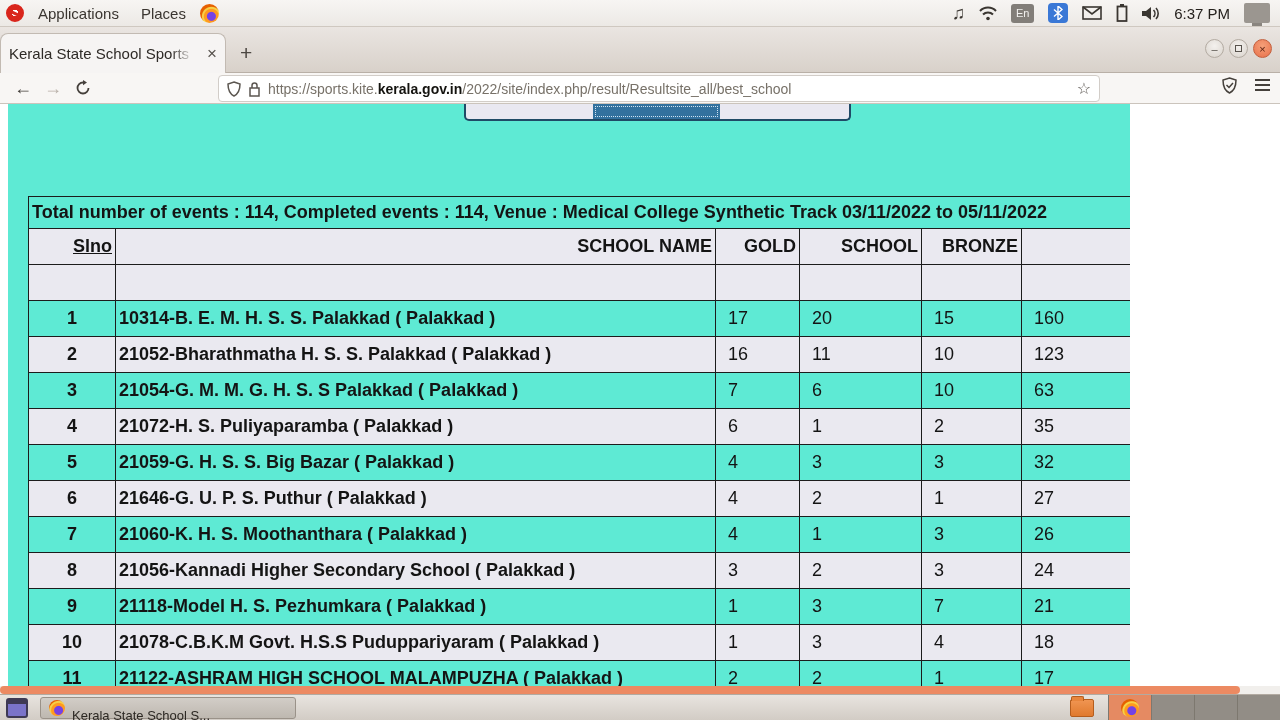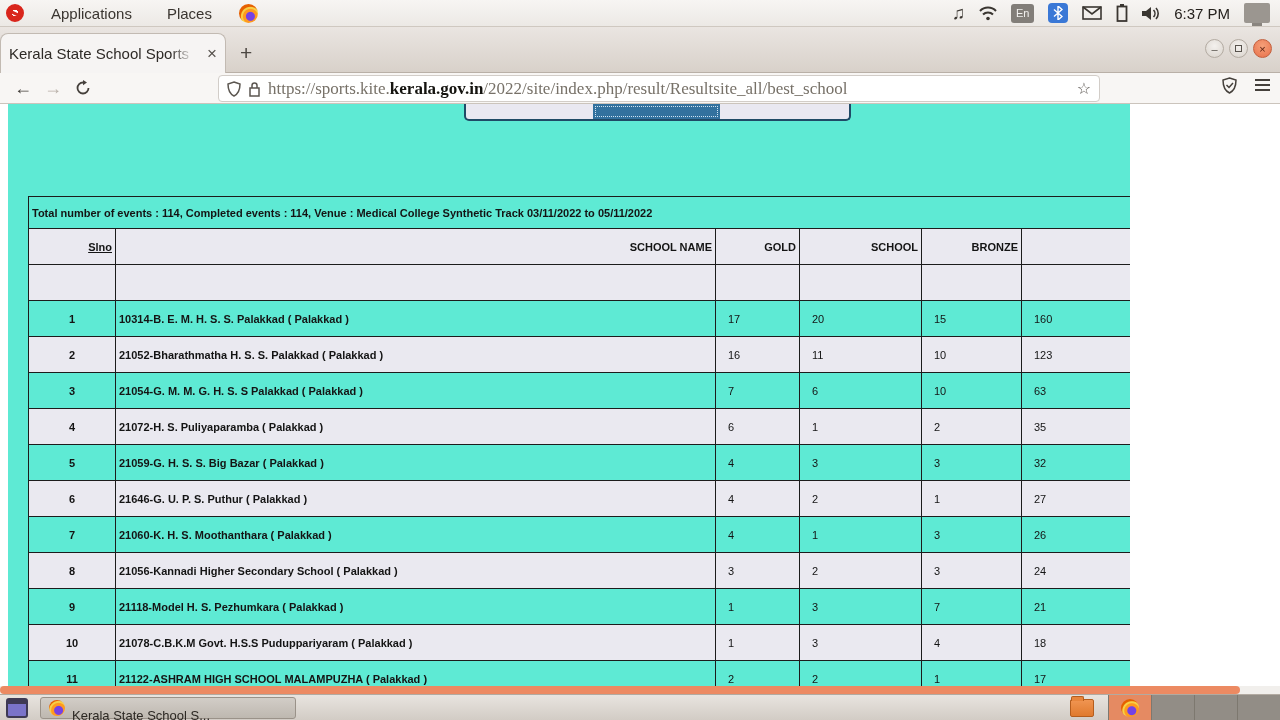--- a/index.html
+++ b/index.html
@@ -4,21 +4,21 @@
 <style>
   * { margin:0; padding:0; box-sizing:border-box; }
   html,body { width:1280px; height:720px; overflow:hidden; }
   body { font-family:"Liberation Sans", sans-serif; background:#fff; }
   #screen { position:relative; width:1280px; height:720px; background:#fff; }
 
   
   .top-panel { position:absolute; left:0; top:0; width:1280px; height:27px;
     background:linear-gradient(#f7f5f3,#ecE9e5); border-bottom:1px solid #cfc8c0;
     display:flex; align-items:center; color:#3a3530; font-size:15px; }
-  .panel-left { display:flex; align-items:center; gap:19px; padding-left:6px; }
+  .panel-left { display:flex; align-items:center; gap:6px; padding-left:6px; }
   .menu-label { padding:0 8px; cursor:default; }
   .ubuntu-logo { width:18px; height:18px; border-radius:50%;
     background:radial-gradient(circle at 50% 50%, #fff 0 3px, #d9261c 3px 100%);
     border:2px solid #d9261c; position:relative; }
   .ubuntu-logo::after { content:""; position:absolute; left:2px; top:6px; width:10px; height:3px; background:#d9261c; transform:rotate(25deg); }
   .ff-logo { width:19px; height:19px; border-radius:50%;
     background:radial-gradient(circle at 60% 65%, #7542e4 0 4px, #ff9a1f 5px 7px, #f7cf46 8px 9px, #e66000 10px); }
   .panel-right { margin-left:auto; display:flex; align-items:center; gap:14px; padding-right:10px; }
   .tray-icon { display:flex; align-items:center; justify-content:center; color:#3a3631; }
   .badge-en { width:23px; height:19px; background:#827e79; color:#f2f1ef; border-radius:3px;
@@ -48,21 +48,21 @@
   .wc.close { background:radial-gradient(circle at 50% 35%, #f5a079, #e8704a); border-color:#c35f3d; color:#5d2414; }
   .wc .sq { width:7px; height:7px; border:1.5px solid #57524c; }
 
   
   .nav-bar { position:absolute; left:0; top:73px; width:1280px; height:31px; background:#f8f6f4;
     border-bottom:1px solid #cbc4bc; display:flex; align-items:center; }
   .nav-btn { width:30px; text-align:center; font-size:18px; color:#45403b; }
   .nav-btn.disabled { color:#b9b1a9; }
   .url-bar { position:absolute; left:218px; top:2px; width:882px; height:27px; background:#fff;
     border:1px solid #d2cdc8; border-radius:4px; display:flex; align-items:center; padding:0 8px; gap:7px; }
-  .url-text { font-size:17px; color:#777168; white-space:nowrap; overflow:hidden; flex:1;font-family:Liberation Serif, serif; }
+  .url-text { font-size:14px; color:#777168; white-space:nowrap; overflow:hidden; flex:1; }
   .url-text b { color:#14130f; font-weight:bold; }
   .star { font-size:16px; color:#57524d; }
   .right-nav { position:absolute; right:10px; top:3px; display:flex; align-items:center; gap:18px; }
   .hamburger div { width:15px; height:2px; background:#45403b; margin:3px 0; }
 
   
   .content { position:absolute; left:8px; top:104px; width:1122px; height:582px; background:#5eead4; overflow:hidden; }
 
   .seg-control { position:absolute; left:456px; top:0; width:387px; height:17px;
     background:#e9e8f1; border:2px solid #1f4a66; border-top:none; border-radius:0 0 5px 5px; }
@@ -71,21 +71,21 @@
 
   .print-btn { position:absolute; left:1161px; top:23px; width:87px; height:32px; background:#2d7cb7;
     border:1px solid #266a9e; border-radius:4px; color:#fff; font-weight:bold; font-size:13px;
     display:flex; align-items:center; justify-content:center; gap:5px; }
 
   .page-title { position:absolute; left:20px; top:59px; width:1228px; height:26px; background:#E9A43C;
     border-radius:5px; color:#fff; font-weight:bold; font-size:12px;
     display:flex; align-items:center; justify-content:center; letter-spacing:.2px; }
 
   table.results { position:absolute; left:20px; top:92px; width:1228px; border-collapse:collapse;
-    font-size:11px; color:#141414; table-layout:fixed; }
+    font-size:18px; color:#141414; table-layout:fixed; }
   table.results td, table.results th { border:1px solid #1c1c1c; height:36px; padding:0 3px; overflow:hidden; white-space:nowrap; }
   tr.caption-row td { height:32px; font-weight:bold; }
   tr.head-row th { background:#EAE9F0; text-align:right; font-weight:bold; }
   tr.head-row th.c { text-align:right;text-decoration:underline; }
   tr.blank-row td { background:#EAE9F0; }
   tr.data-row td.slno { text-align:center; font-weight:bold; }
   tr.data-row td.school { font-weight:bold; }
   tr.data-row td.num { padding-left:12px; }
   tr.data-row.alt td { background:#EAE9F0; }
   col.c-slno{width:87px;} col.c-school{width:600px;} col.c-gold{width:84px;}

